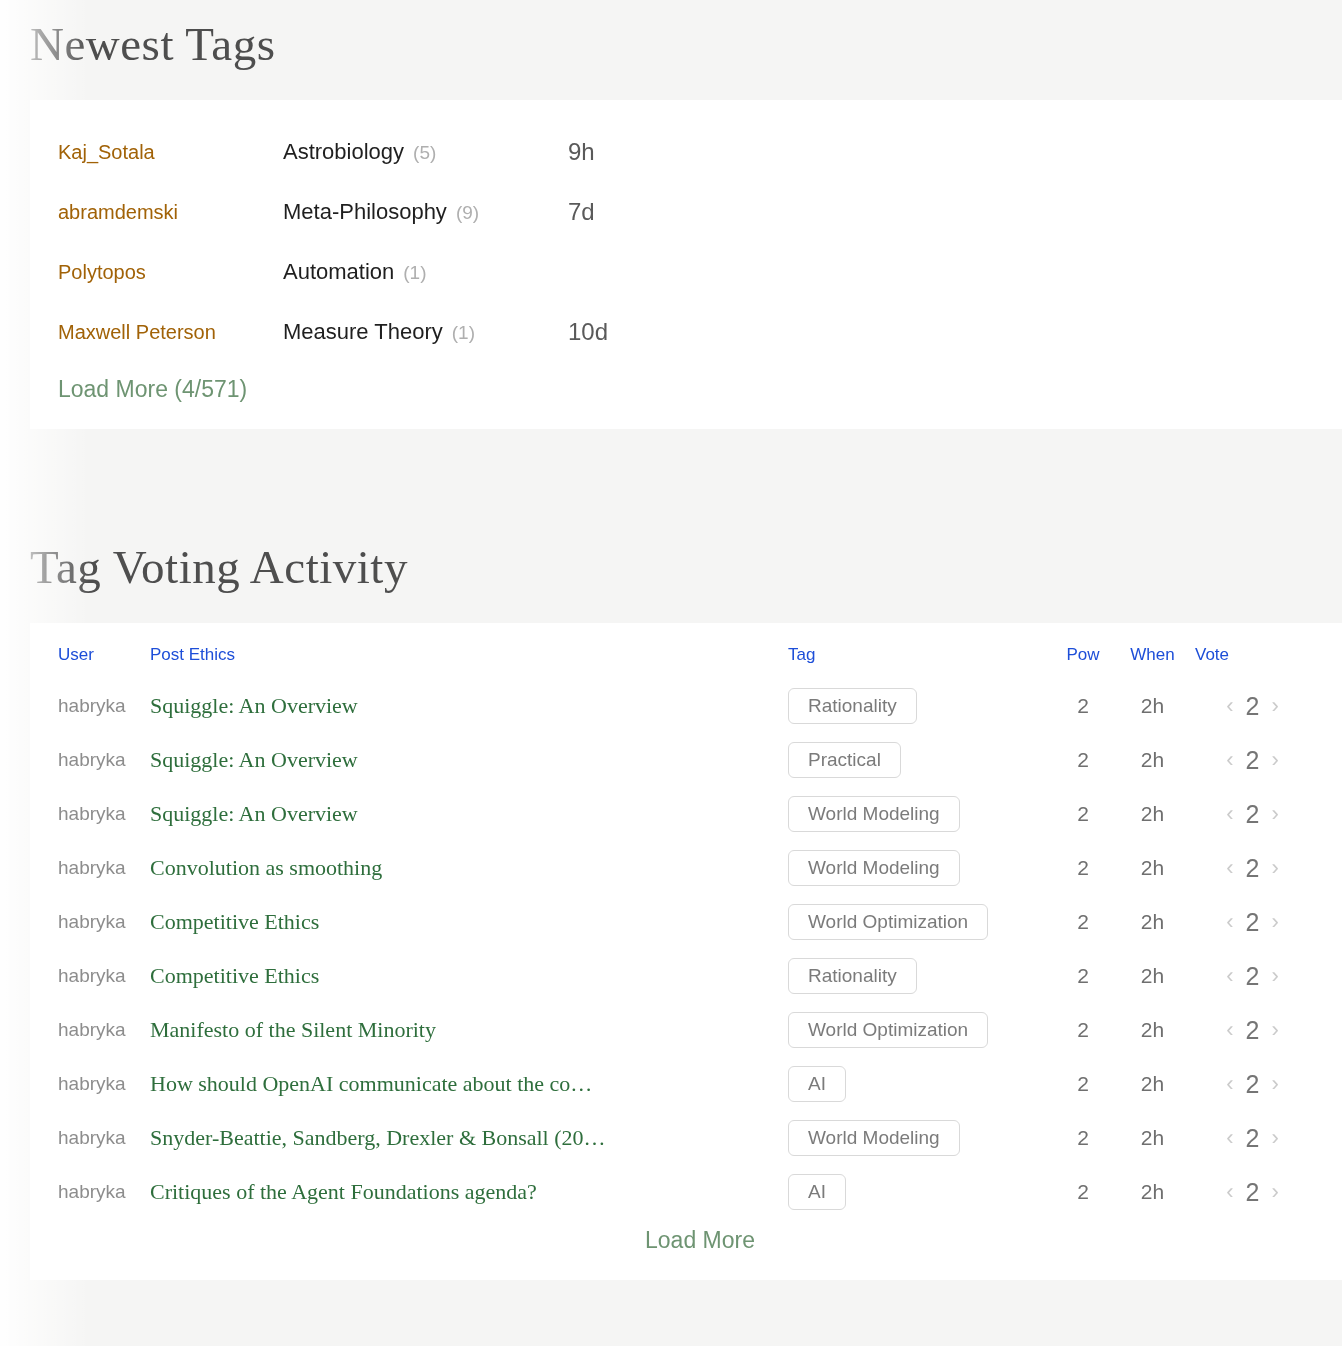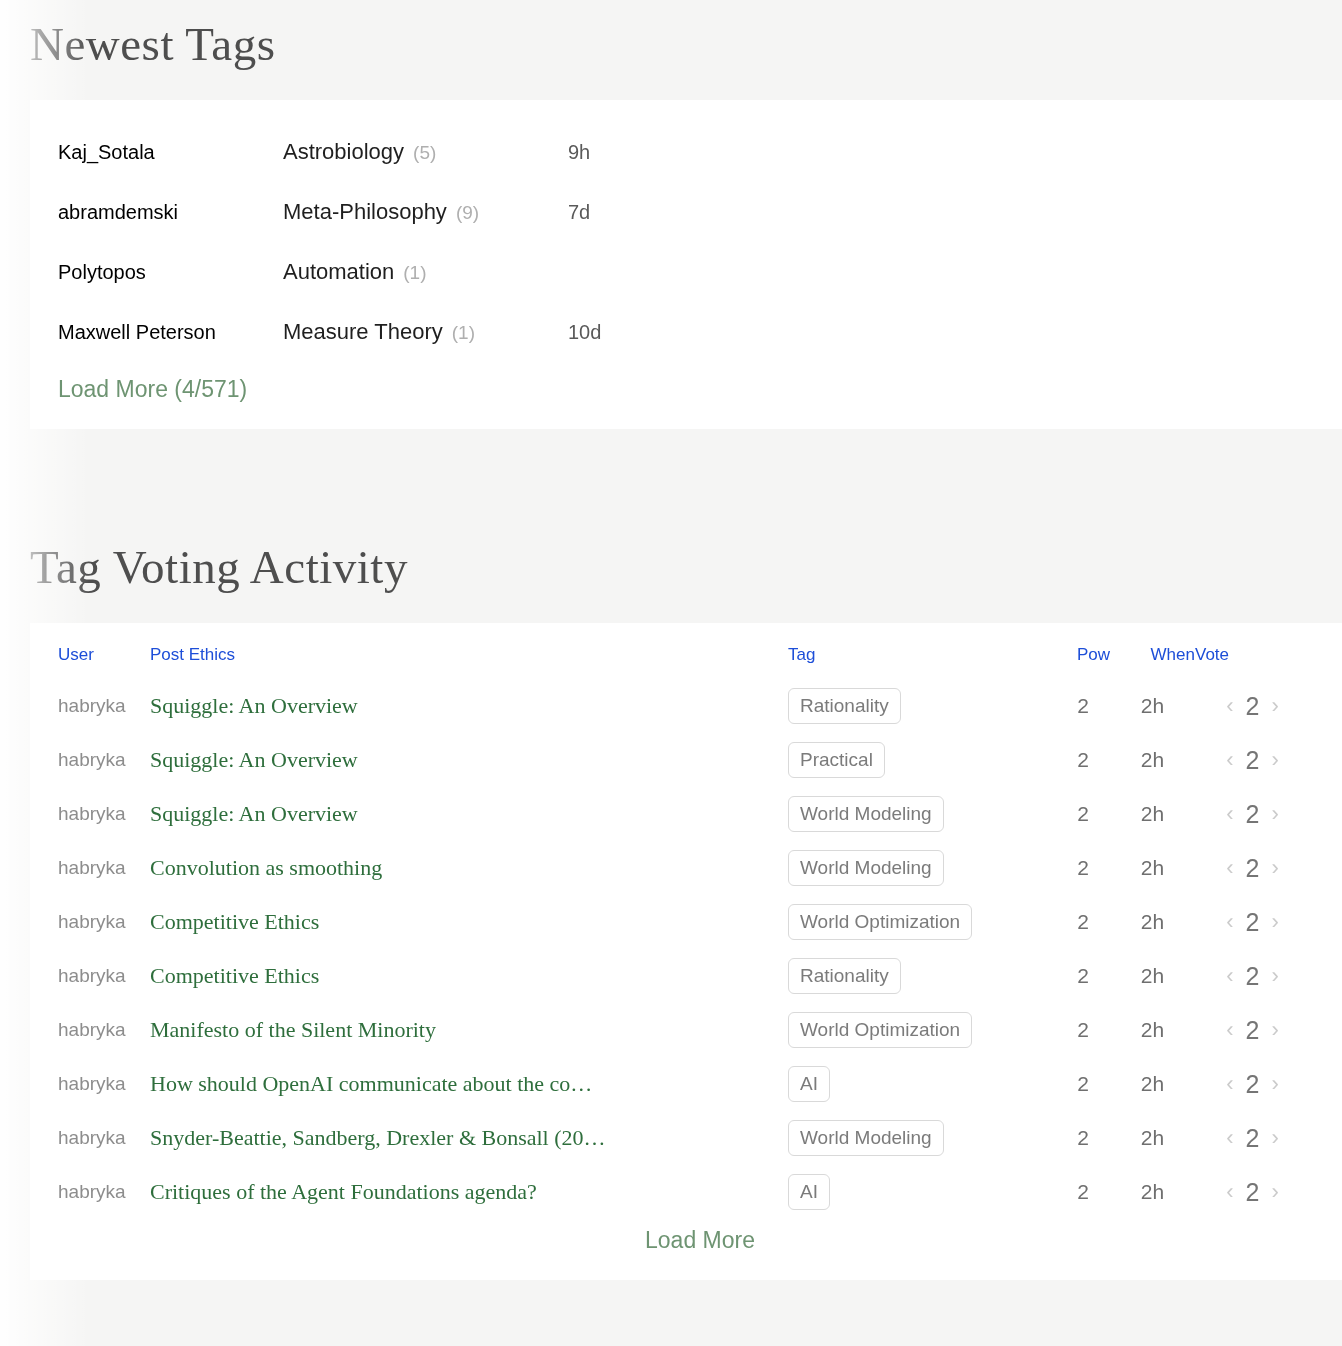--- a/index.html
+++ b/index.html
@@ -34,61 +34,61 @@
   }
   
   #newest-card { padding:22px 0 26px 0; }
   .nt-row {
     display:grid;
     grid-template-columns:225px 285px 1fr;
     align-items:center;
     height:60px;
     padding-left:28px;
   }
-  .nt-user { color:#000000; font-size:20px; cursor:pointer; }
+  .nt-user { color:#a16207; font-size:20px; cursor:pointer; }
   .nt-tagline { font-size:22px; color:#1f1f1f; font-weight:500; cursor:pointer; white-space:nowrap; }
   .nt-count { color:#afafaf; font-size:19px; font-weight:400; margin-left:9px; }
-  .nt-when { color:#5a5a5a; font-size:20px; }
+  .nt-when { color:#5a5a5a; font-size:24px; }
   .load-more {
     color:#6e9472;
     font-size:23px;
     padding-left:28px;
     margin-top:14px;
     cursor:pointer;
     display:block;
   }
   
   #voting-card { padding:8px 0 26px 0; }
   .tv-head, .tv-row {
     display:grid;
     grid-template-columns:92px 638px 268px 54px 85px 115px;
     align-items:center;
     padding-left:28px;
   }
   .tv-head { height:48px; font-size:17px; color:#1d4ed8; }
   .tv-head .hc { white-space:nowrap; }
-  .hc-pow, .hc-when { text-align:right; }
+  .hc-pow, .hc-when { text-align:center; }
   .hc-vote { text-align:left; padding-right:26px; }
   .tv-row { height:54px; }
   .tv-user { color:#8d8d8d; font-size:19px; cursor:pointer; }
   .tv-title {
     font-family:"Liberation Serif", serif;
     color:#2e6e3c;
     font-size:22px;
     white-space:nowrap;
     overflow:hidden;
     cursor:pointer;
     padding-right:20px;
   }
   .tv-tag { }
   .tag-chip {
     display:inline-block;
     border:1px solid #d9d9d9;
     border-radius:6px;
-    padding:6px 11px;
+    padding:6px 19px;
     color:#7b7b7b;
     font-size:19px;
     background:#fff;
     cursor:pointer;
     white-space:nowrap;
   }
   .tv-pow, .tv-when { color:#6f6f6f; font-size:21px; text-align:center; }
   .tv-vote { display:flex; align-items:center; justify-content:center; gap:12px; }
   .chev { color:#cbcbcb; font-size:22px; cursor:pointer; line-height:1; }
   .vote-num { color:#757575; font-size:25px; line-height:1; }

